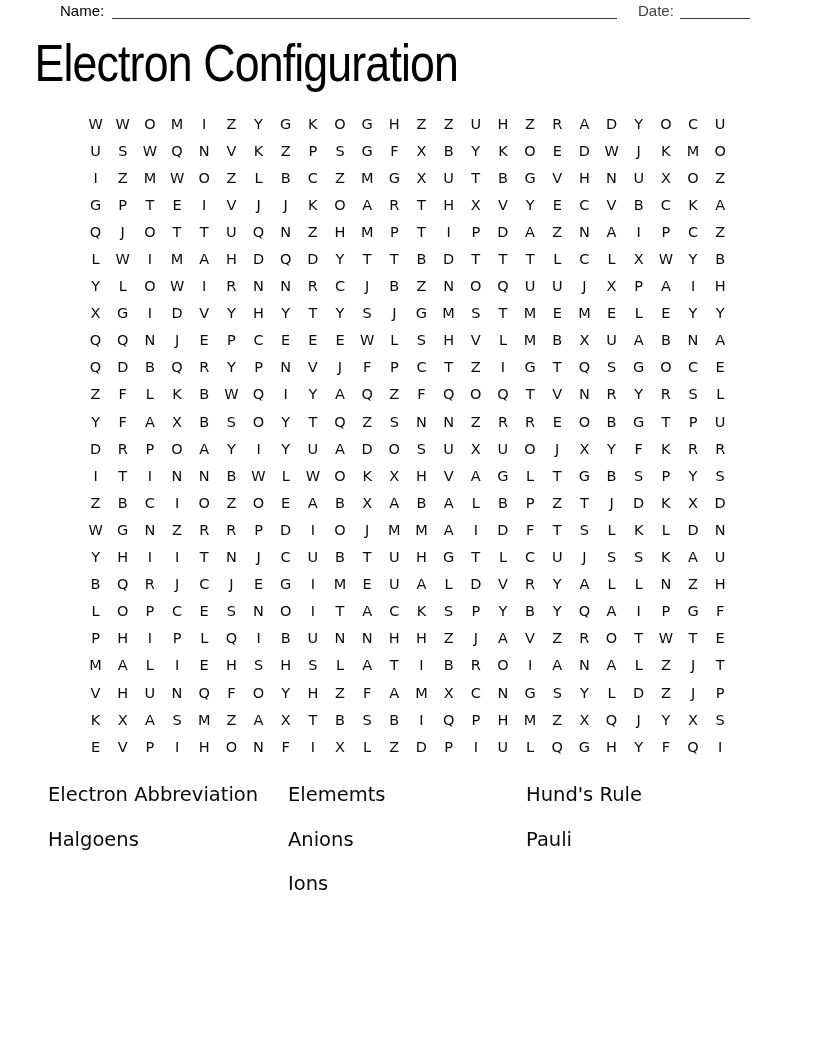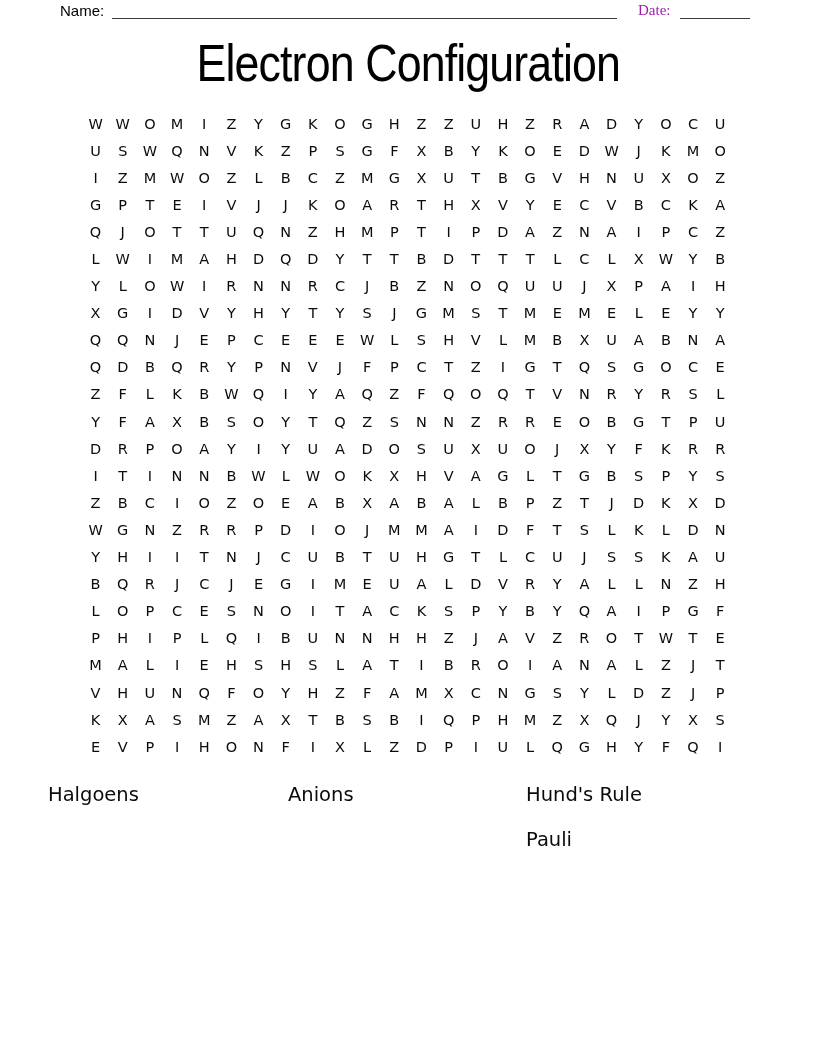--- a/index.html
+++ b/index.html
@@ -20,33 +20,33 @@
     font-family: "Liberation Sans", sans-serif;
     font-size: 15px; color: #000;
   }
   .name-line {
     position: absolute; left: 100px; top: 1px;
     width: 505px; height: 17px;
     border-bottom: 1.5px solid #3a3a3a;
   }
   .date-label {
     position: absolute; left: 626px; top: 2px;
-    font-family: Liberation Serif, serif;
-    font-size: 15px; color: #a21caf;
+    font-family: Liberation Sans, sans-serif;
+    font-size: 15px; color: #404040;
   }
   .date-line {
     position: absolute; left: 668px; top: 1px;
     width: 70px; height: 17px;
     border-bottom: 1.5px solid #3a3a3a;
   }
 
   
   .title-wrap {
     position: absolute; top: 33px; left: 0; width: 816px;
-    text-align: center; white-space: nowrap;
+    text-align: left; white-space: nowrap;
   }
   .title {
     display: inline-block;
     font-family: "Liberation Sans", sans-serif;
     font-size: 52px;
     font-weight: 500;
     letter-spacing: -1px;
     transform: scaleX(0.86);
     transform-origin: center;
     color: #000;
@@ -674,24 +674,27 @@
       <div class="cell">G</div>
       <div class="cell">H</div>
       <div class="cell">Y</div>
       <div class="cell">F</div>
       <div class="cell">Q</div>
       <div class="cell">I</div>
     </div>
 
   <div class="words">
     <div class="word-col word-col-1">
+        <div class="word">Electron Abbreviation</div>
         <div class="word">Halgoens</div>
       </div>
     <div class="word-col word-col-2">
+        <div class="word">Elememts</div>
         <div class="word">Anions</div>
+        <div class="word">Ions</div>
       </div>
     <div class="word-col word-col-3">
         <div class="word">Hund's Rule</div>
         <div class="word">Pauli</div>
       </div>
   </div>
 
 </div>
 
 </body></html>

